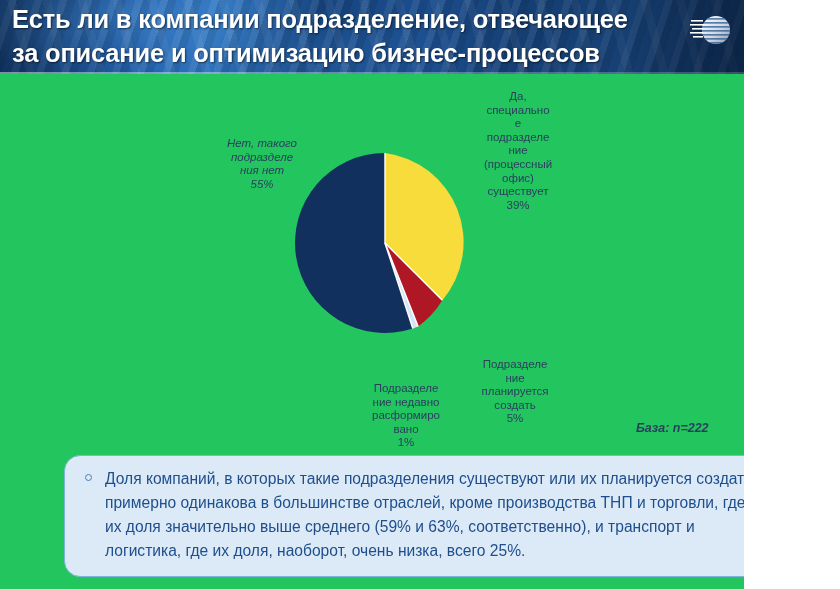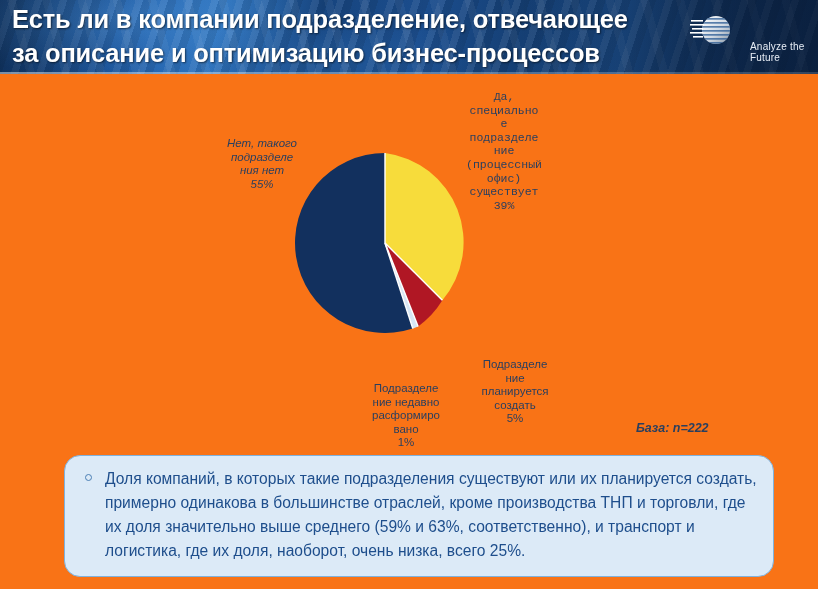--- a/index.html
+++ b/index.html
@@ -6,24 +6,24 @@
   html, body {
     margin: 0;
     padding: 0;
     background: #ffffff;
   }
   body {
     font-family: "Liberation Sans", sans-serif;
   }
   #slide {
     position: relative;
-    width: 818px;
+    width: 744px;
     height: 589px;
     overflow: hidden;
-    background: #f97316;
+    background: #22c55e;
     box-sizing: border-box;
   }
 
   
   #header {
     position: absolute;
     left: 0;
     top: 0;
     width: 840px;
     height: 74px;
@@ -141,21 +141,21 @@
   }
   .pie-label {
     position: absolute;
     text-align: center;
     color: #2a3f5f;
     font-size: 11.5px;
     line-height: 13.6px;
     white-space: pre-line;
   }
   #label-no {        left: 196px; top: 63px;  width: 132px; font-style: italic; }
-  #label-yes {       left: 445px; top: 16px;  width: 118px; font-family: Liberation Mono, monospace; }
+  #label-yes {       left: 459px; top: 16px;  width: 118px; }
   #label-planned {   left: 455px; top: 284px; width: 120px; }
   #label-disbanded { left: 348px; top: 308px; width: 116px; }
 
   #base-note {
     position: absolute;
     left: 636px;
     top: 347px;
     color: #2a3f5f;
     font-size: 12.5px;
     font-style: italic;

